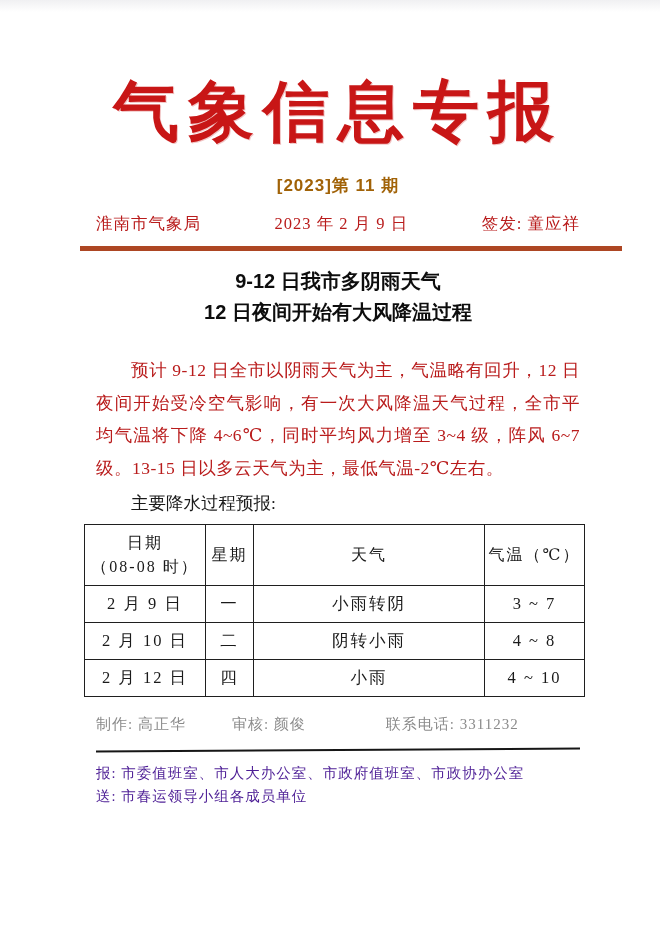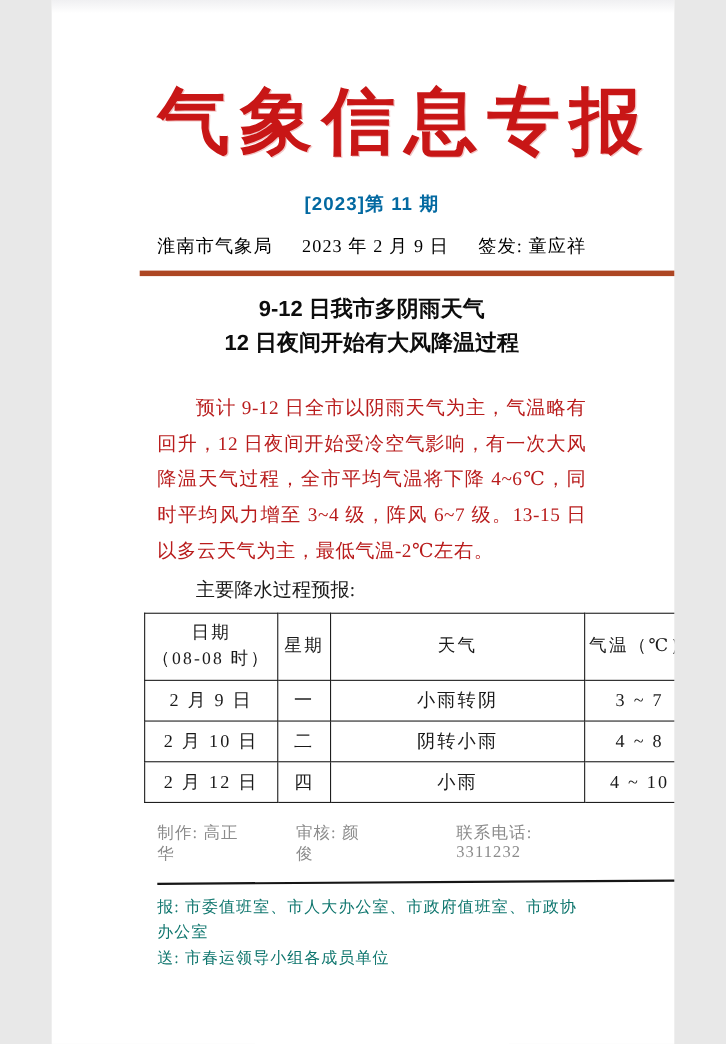--- a/index.html
+++ b/index.html
@@ -1,19 +1,19 @@
 <!DOCTYPE html>
 <html><head>
 <meta charset="utf-8">
 <style>
   * { margin: 0; padding: 0; box-sizing: border-box; }
   html, body { background: #e8e8e8; }
   .page {
     position: relative;
-    width: 566px;
+    width: 660px;
     height: 949px;
     margin: 0 auto;
     background: #ffffff;
     overflow: hidden;
     font-family: "Liberation Serif", "DejaVu Serif", serif;
     color: #1c1c1c;
   }
   .top-strip {
     position: absolute; top: 0; left: 0; right: 0; height: 12px;
     background: linear-gradient(#f0f0f2, #ffffff);
@@ -29,33 +29,33 @@
     letter-spacing: 9px;
     color: #c81616;
     text-shadow: 1px 1px 0 rgba(200,22,22,0.25);
     white-space: nowrap;
   }
   .issue-line {
     text-align: center;
     font-family: "Liberation Sans", "DejaVu Sans", sans-serif;
     font-weight: bold;
     font-size: 17px;
-    color: #0369a1;
+    color: #a16207;
     letter-spacing: 1px;
   }
   .issue-line.first { margin-top: 16px; }
   .issue-line.second { margin-top: 13px; }
 
   .header-row {
     margin-top: 16px;
     display: flex;
     justify-content: space-between;
     align-items: baseline;
     font-size: 16.5px;
-    color: #000000;
+    color: #b91c1c;
     letter-spacing: 1px;
     text-align: right;
   }
   .red-rule {
     margin-top: 11px;
     margin-left: -16px;
     width: 542px;
     height: 5px;
     background: #ad4623;
   }
@@ -123,21 +123,21 @@
   .thin-rule {
     margin-top: 15px;
     width: 484px;
     border-top: 2px solid #161616;
     transform: rotate(-0.35deg);
   }
   .distribution {
     margin-top: 11px;
     font-size: 14.5px;
     line-height: 23px;
-    color: #0f766e;
+    color: #4c1d95;
     letter-spacing: 1px;
   }
 </style>
 </head>
 <body>
 
 <div class="page">
   <div class="top-strip"></div>
   <div class="doc">
 

